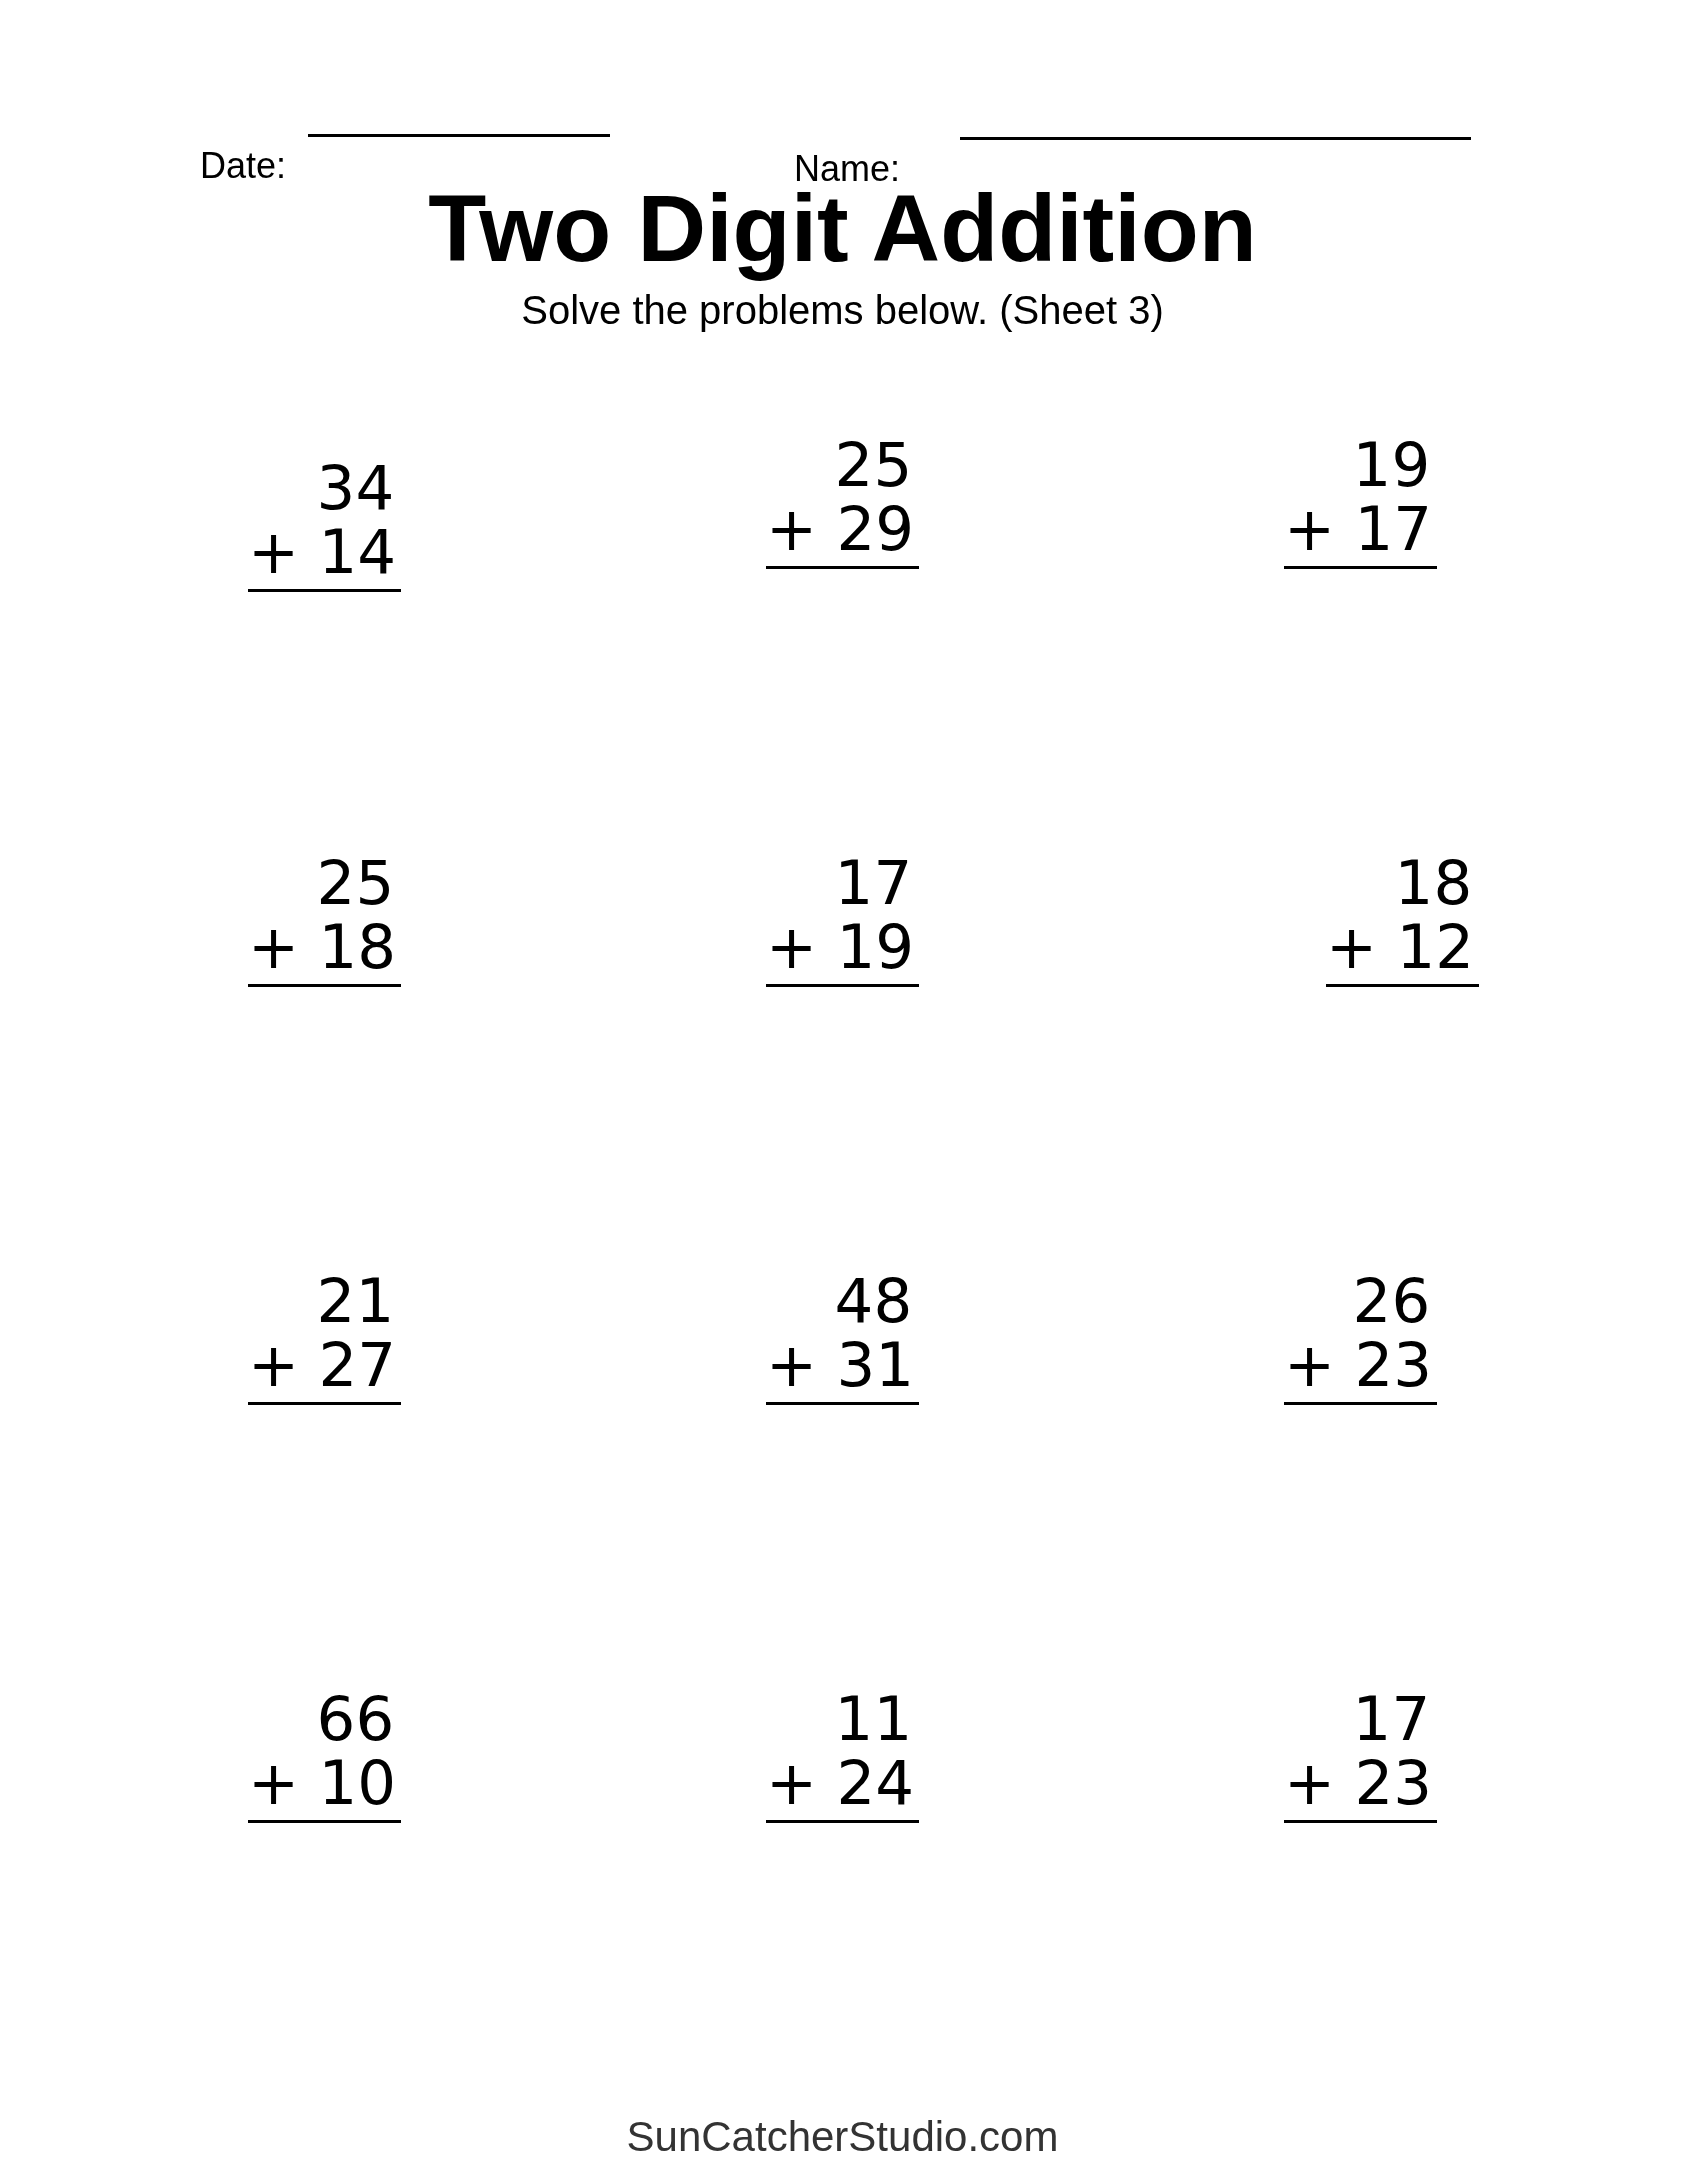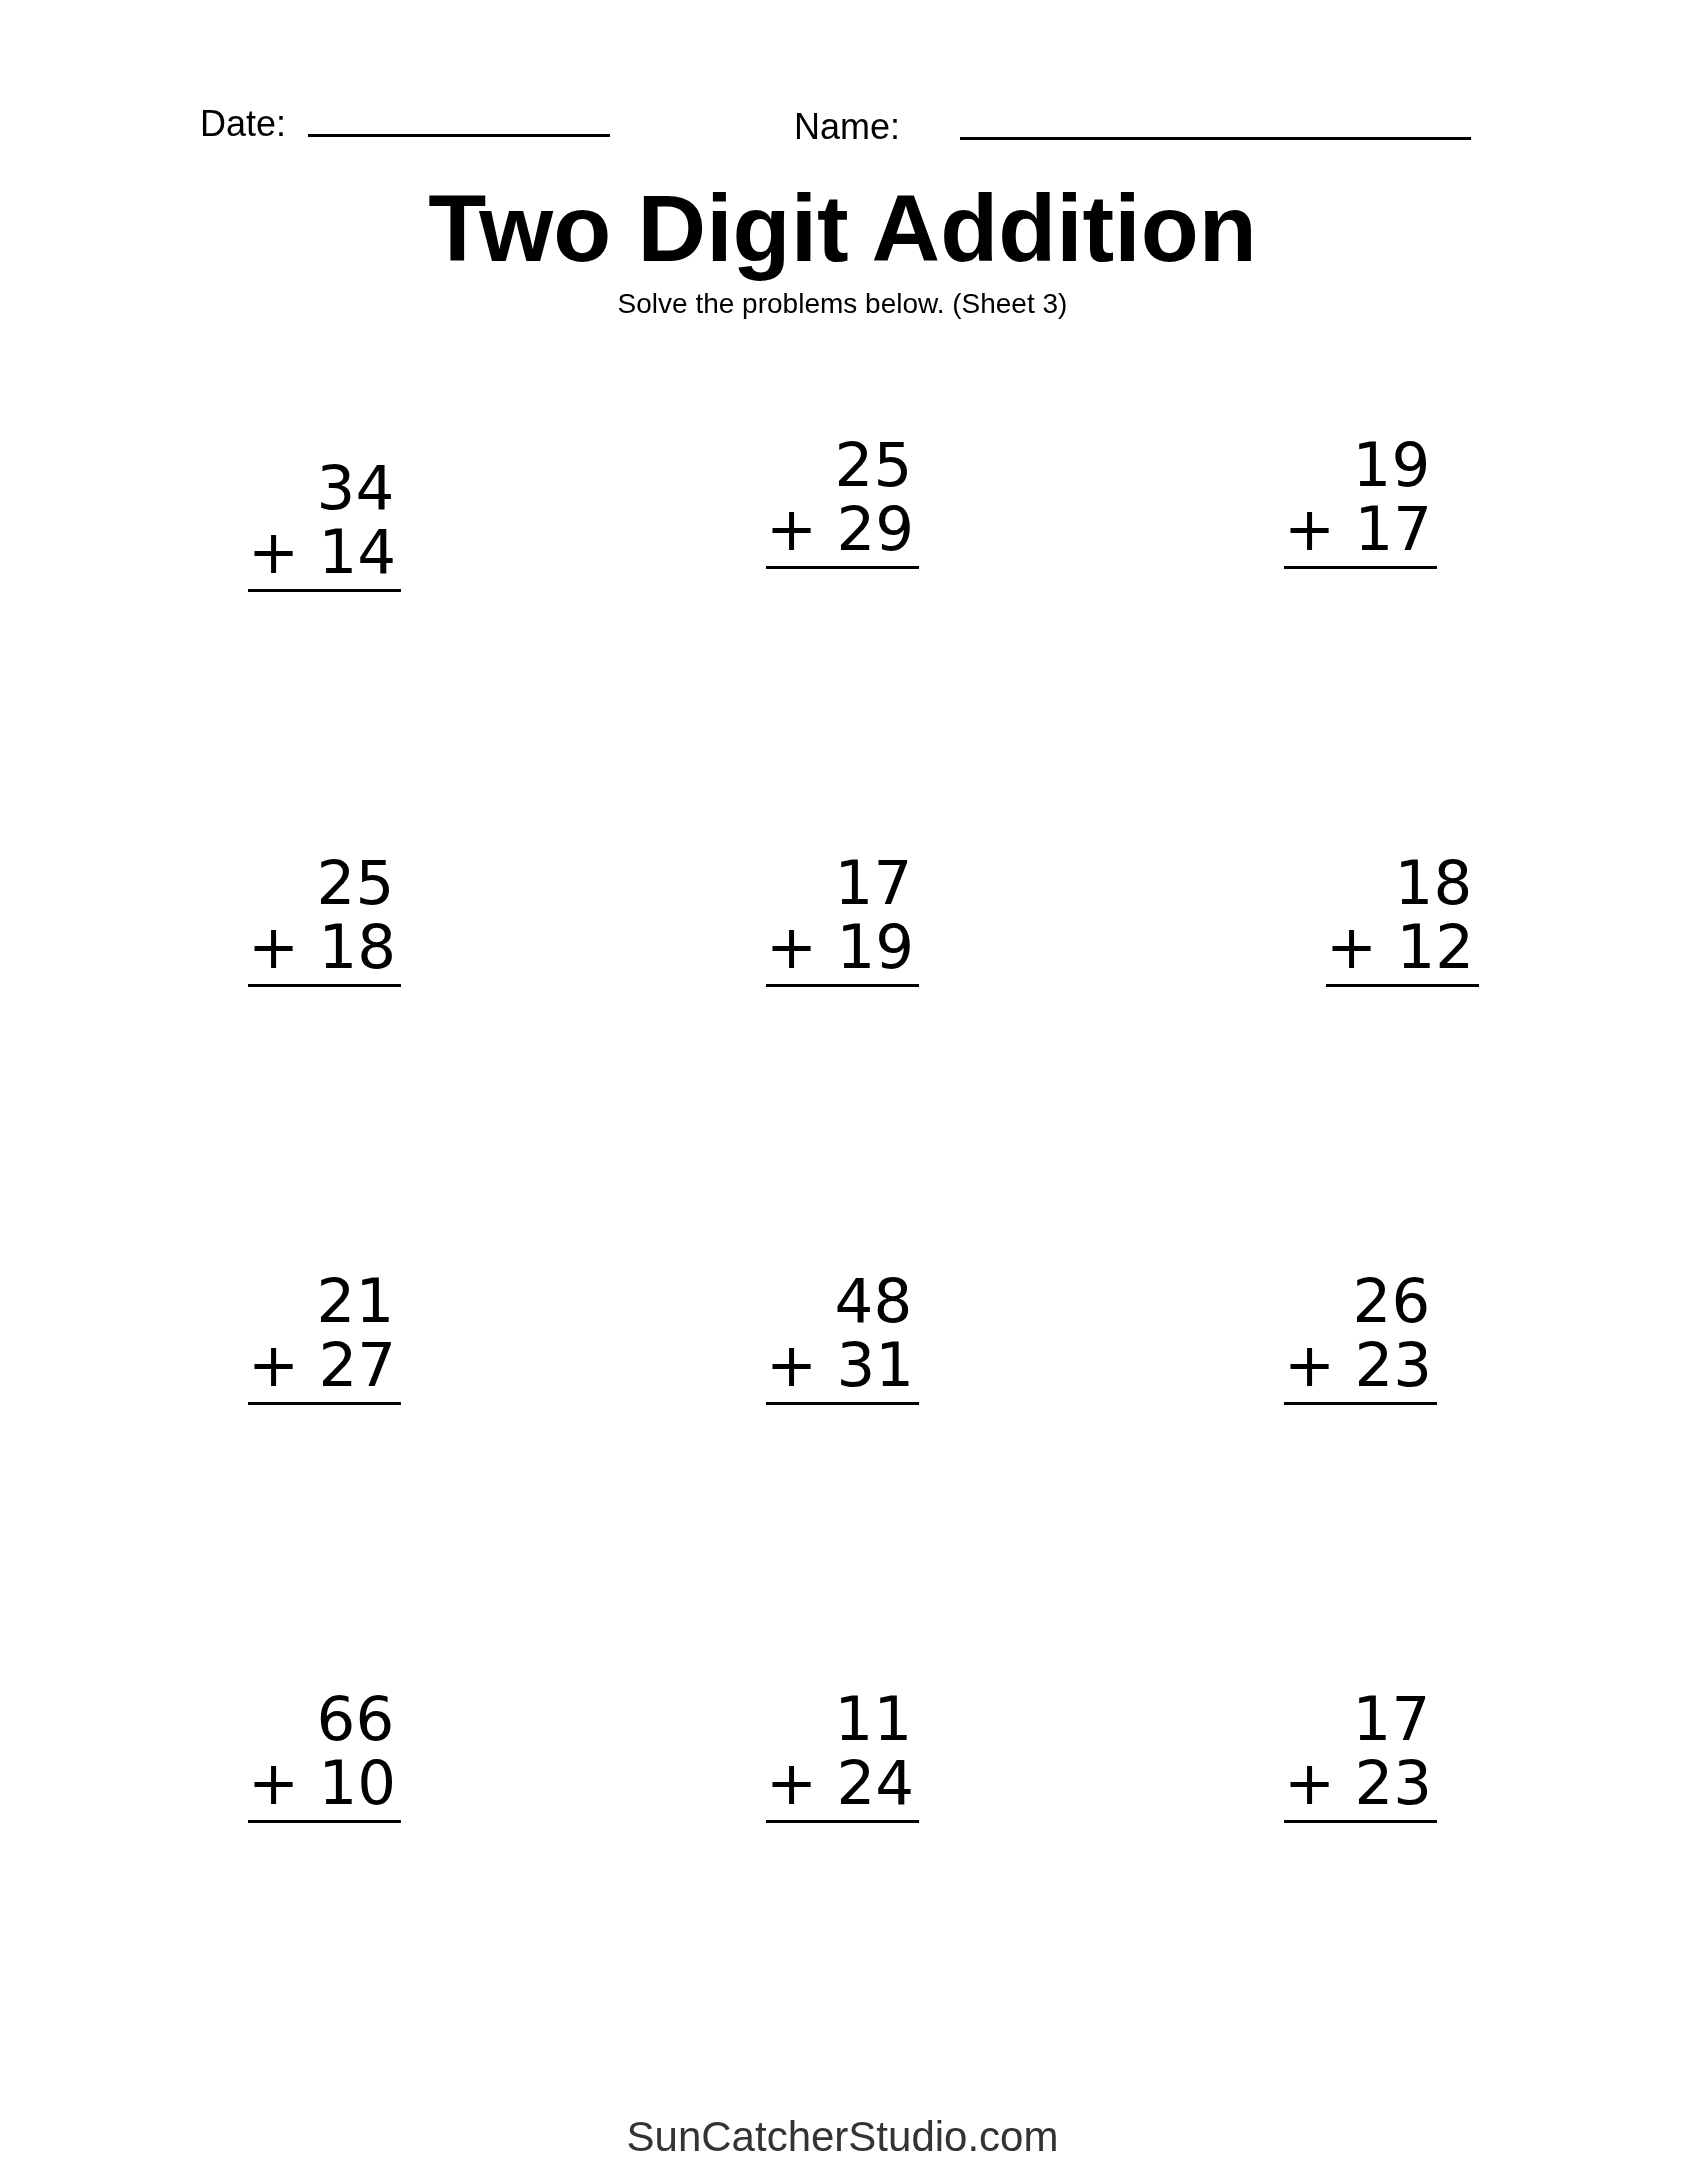--- a/index.html
+++ b/index.html
@@ -1,23 +1,23 @@
 <!DOCTYPE html>
 <html style="font-size:13.6px"><head>
 <meta charset="utf-8">
 <style>
   html, body { margin:0; padding:0; background:#ffffff; }
   body { width:1685px; height:2181px; position:relative; overflow:hidden; color:#000; }
   .abs { position:absolute; }
-  .lbl { font-family:"Liberation Sans", sans-serif; font-size:36px; line-height:1; }
+  .lbl { font-family:"Liberation Sans", sans-serif; font-size:36px; line-height:1;margin-top:42px; }
   .line { position:absolute; height:2.6px; background:#000; }
   .title { position:absolute; left:0; width:1685px; text-align:center; top:181px;
            font-family:Liberation Sans, sans-serif; font-weight:bold; font-size:95px; line-height:1; }
   .subtitle { position:absolute; left:0; width:1685px; text-align:center; top:290px;
-           font-family:"Liberation Sans", sans-serif; font-size:28px; line-height:1; }
+           font-family:"Liberation Sans", sans-serif; font-size:40px; line-height:1; }
   .problem { position:absolute; width:153px; }
   .num { font-family:"DejaVu Sans", sans-serif; font-size:61px; line-height:64px; text-align:right;
          padding-right:6.8px; white-space:pre; }
   .rule { height:3.4px; background:#000; margin-top:5.1px; }
   .footer { position:absolute; left:0; width:1685px; text-align:center; top:2116px;
             font-family:"Liberation Sans", sans-serif; font-size:42px; color:#333; line-height:1; }
 </style>
 </head>
 <body>
 

